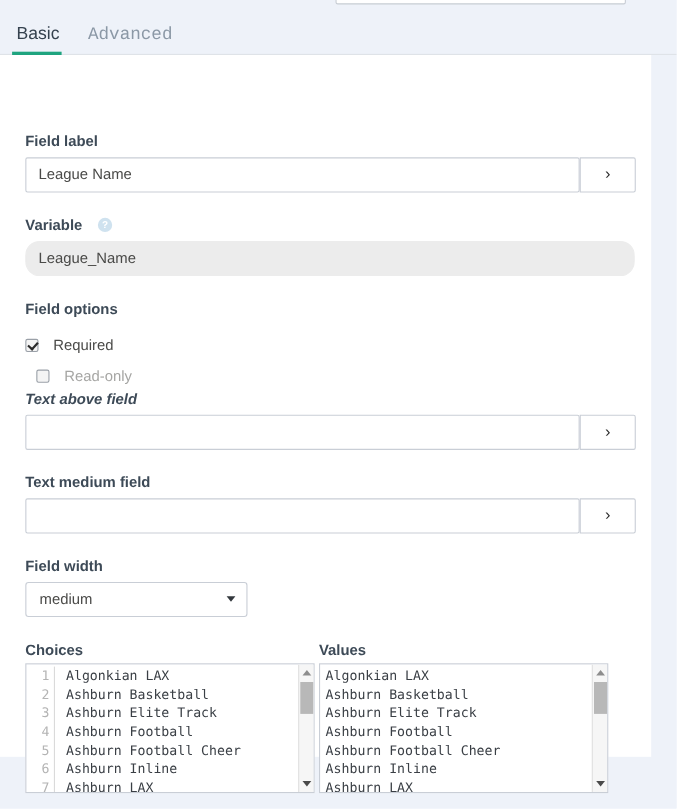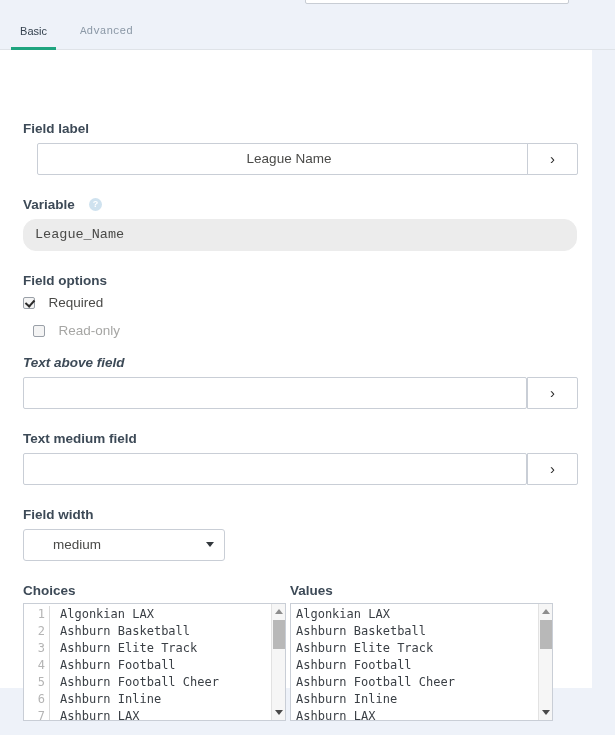--- a/index.html
+++ b/index.html
@@ -26,21 +26,21 @@
     position: absolute;
     left: 0; top: 18px;
     width: 615px; height: 32px;
     border-bottom: 1px solid #dfe3e8;
   }
   .tab {
     position: absolute;
     top: 0;
     height: 32px;
     line-height: 26px;
-    font-size: 11px;
+    font-size: 16px;
     color: #8b98a6;
     padding: 0 4px;
     cursor: pointer;
     white-space: nowrap;
   }
   .tab.active {
     color: #35424f;
     border-bottom: 3px solid #1fa47f;
   }
   #tab-basic { left: 11px; width: 45px; text-align: center; }
@@ -91,38 +91,37 @@
     position: absolute;
     left: 23px; top: 169px;
     width: 554px; height: 32px;
     background: #ececec;
     border: 1px solid #ececec;
     border-radius: 13px;
     font-size: 13.5px;
     color: #4a4a48;
     padding: 0 11px;
     line-height: 30px;
-    font-family: Liberation Mono, monospace;
   }
   #help-icon {
     position: absolute;
     left: 89px; top: 148px;
     width: 13px; height: 13px;
     border-radius: 50%;
     background: #cfe2ef;
     color: #ffffff;
     font-size: 9px;
     font-weight: bold;
     line-height: 13px;
     text-align: center;
     cursor: pointer;
   }
 
   
-  .cbrow { position: absolute; height: 18px; white-space: nowrap; }
+  .cbrow { position: absolute; height: 18px; white-space: nowrap; margin-top: 12px; }
   .cbox {
     display: inline-block;
     width: 12px; height: 12px;
     border: 1px solid #9aa0a8;
     border-radius: 2px;
     background: #f4f4f4;
     vertical-align: -1px;
     position: relative;
     cursor: pointer;
   }
@@ -148,21 +147,21 @@
   #width-select {
     position: absolute;
     left: 23px; top: 479px;
     width: 202px; height: 32px;
     background: #ffffff;
     border: 1px solid #c9ced6;
     border-radius: 3px;
     font-size: 13.5px;
     color: #4a4a48;
     line-height: 30px;
-    padding: 0 29px;
+    padding: 0 12px;
     cursor: pointer;
   }
   #width-caret {
     position: absolute;
     right: 10px; top: 12px;
     width: 0; height: 0;
     border-left: 4px solid transparent;
     border-right: 4px solid transparent;
     border-top: 5px solid #33383d;
   }
@@ -234,21 +233,21 @@
 <div id="top-cut-input"></div>
 
 <div id="tabbar">
   <div class="tab active" id="tab-basic">Basic</div>
   <div class="tab" id="tab-advanced">Advanced</div>
 </div>
 
 <div id="panel">
 
   <div class="field-label" style="left:23px; top:71px;">Field label</div>
-  <div class="text-input" style="left:37px; top:93px; width:504px; height:32px;text-align:center;" placeholder="">League Name</div>
+  <div class="text-input" style="left:23px; top:93px; width:504px; height:32px;" placeholder="">League Name</div>
   <div class="chev-btn" style="left:527px; top:93px;">›</div>
 
   <div class="field-label" style="left:23px; top:147px;">Variable</div>
   <div id="help-icon">?</div>
   <div id="var-box">League_Name</div>
 
   <div class="field-label" style="left:23px; top:223px;text-align:center;">Field options</div>
 
   <div class="cbrow" style="left:23px; top:244px;">
     <span class="cbox checked"></span>

